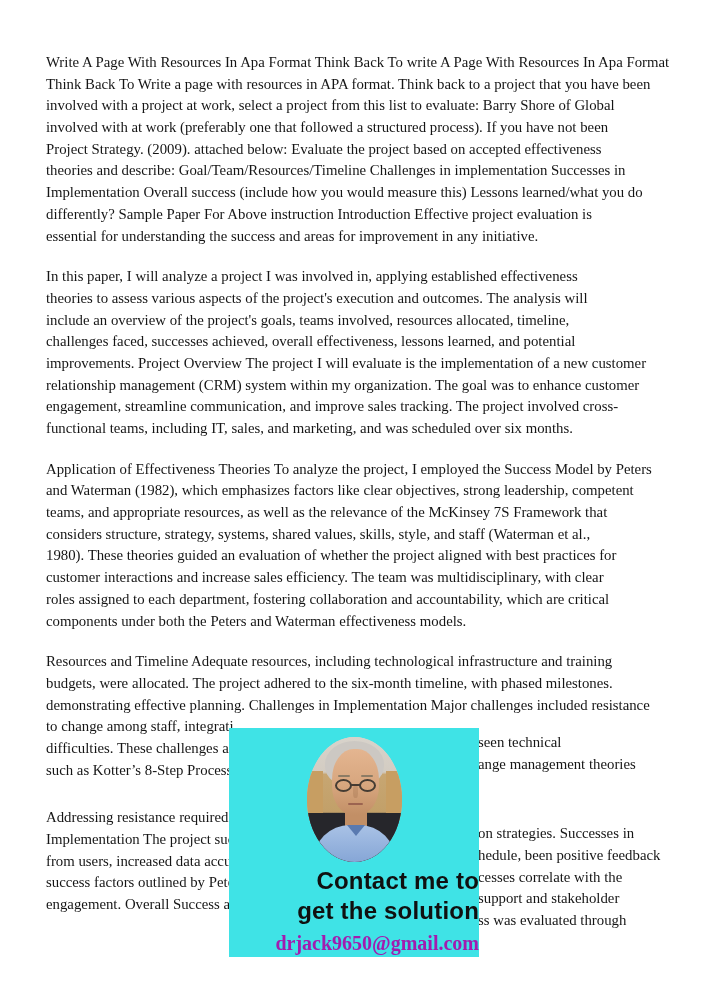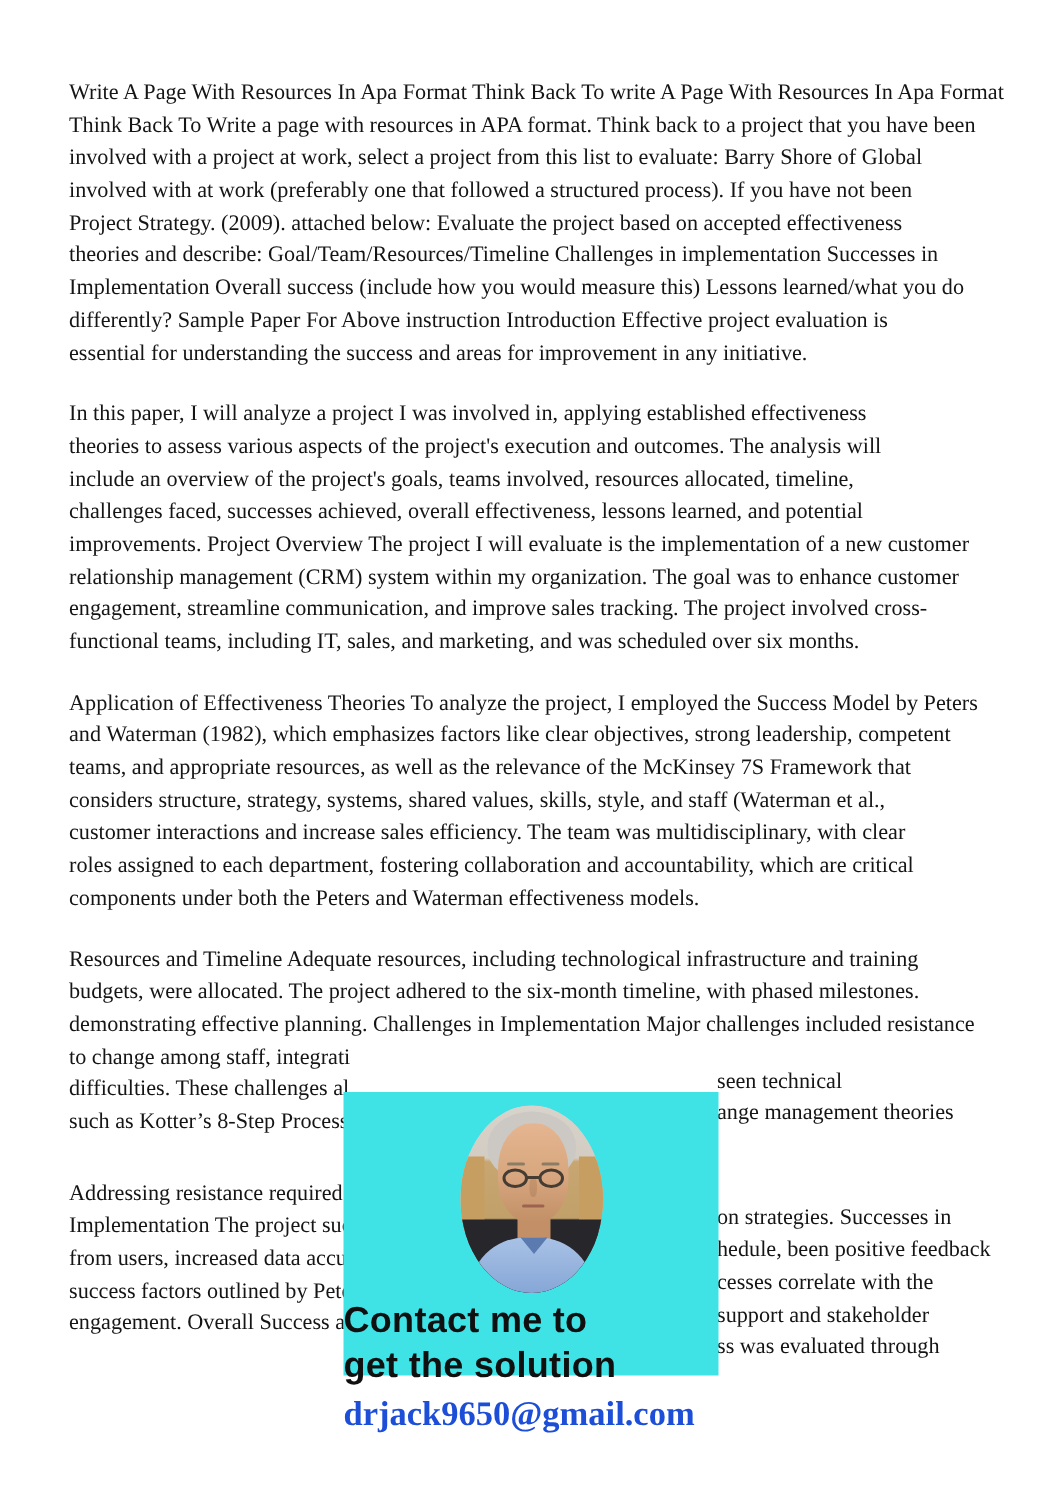--- a/index.html
+++ b/index.html
@@ -12,22 +12,22 @@
   .para{margin:18px 0 19px 0;}
   .para.gap-lg{margin-bottom:26px;}
   .ln{
     position:relative;height:21.7px;line-height:21.7px;
     font-size:14.8px;white-space:nowrap;
   }
   .rfrag{position:absolute;left:432px;top:16px;}
 
   
   .overlay{
-    position:absolute;left:229px;top:728px;width:250px;height:189px;
-    background:#3fe3e6;z-index:5;text-align:left;
+    position:absolute;left:229px;top:728px;width:250px;height:229px;
+    background:#3fe3e6;z-index:5;text-align:right;
   }
   .photo{
     position:relative;width:95px;height:125px;margin:9px auto 0;
     border-radius:50%;overflow:hidden;background:#d8d3cb;
   }
   .photo *{position:absolute;}
   .ph-bg{left:0;top:0;width:95px;height:125px;
     background:linear-gradient(180deg,#d8d3cb 0%,#d3ccc2 28%,#c7a672 30%,#c2a069 60%,#2a2a2e 62%,#2a2a2e 78%,#3a3f48 100%);}
   .ph-pillar-l{left:0;top:34px;width:16px;height:50px;background:#c79e62;}
   .ph-pillar-r{left:79px;top:34px;width:16px;height:50px;background:#c79e62;}
@@ -50,21 +50,21 @@
   .ph-collar{left:40px;top:88px;width:0;height:0;
     border-left:9px solid transparent;border-right:9px solid transparent;
     border-top:11px solid #5a7ab0;}
 
   .headline{
     margin-top:4px;font-family:"Liberation Sans","DejaVu Sans",sans-serif;
     font-weight:700;font-size:24px;line-height:30px;color:#101010;letter-spacing:0.2px;
   }
   .email{
     margin-top:4px;font-family:"Liberation Serif","DejaVu Serif",serif;
-    font-weight:700;font-size:23px;line-height:26px;color:#1d4ed8;
+    font-weight:700;font-size:20px;line-height:26px;color:#a21caf;
   }
 </style>
 </head>
 <body>
 
 <div class="page" style="background: rgb(255, 255, 255); color: rgb(21, 21, 21);">
 
   <div class="doc">
 
     <div class="para">
@@ -88,20 +88,21 @@
       <div class="ln">relationship management (CRM) system within my organization. The goal was to enhance customer</div>
       <div class="ln">engagement, streamline communication, and improve sales tracking. The project involved cross-</div>
       <div class="ln">functional teams, including IT, sales, and marketing, and was scheduled over six months.</div>
     </div>
 
     <div class="para">
       <div class="ln">Application of Effectiveness Theories To analyze the project, I employed the Success Model by Peters</div>
       <div class="ln">and Waterman (1982), which emphasizes factors like clear objectives, strong leadership, competent</div>
       <div class="ln">teams, and appropriate resources, as well as the relevance of the McKinsey 7S Framework that</div>
       <div class="ln">considers structure, strategy, systems, shared values, skills, style, and staff (Waterman et al.,</div>
+      <div class="ln">1980). These theories guided an evaluation of whether the project aligned with best practices for</div>
       <div class="ln">customer interactions and increase sales efficiency. The team was multidisciplinary, with clear</div>
       <div class="ln">roles assigned to each department, fostering collaboration and accountability, which are critical</div>
       <div class="ln">components under both the Peters and Waterman effectiveness models.</div>
     </div>
 
     <div class="para gap-lg">
       <div class="ln">Resources and Timeline Adequate resources, including technological infrastructure and training</div>
       <div class="ln">budgets, were allocated. The project adhered to the six-month timeline, with phased milestones.</div>
       <div class="ln">demonstrating effective planning. Challenges in Implementation Major challenges included resistance</div>
       <div class="ln">

